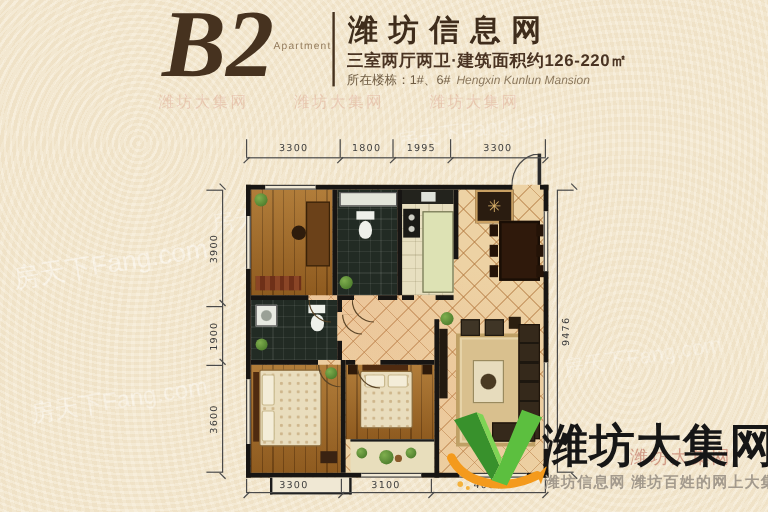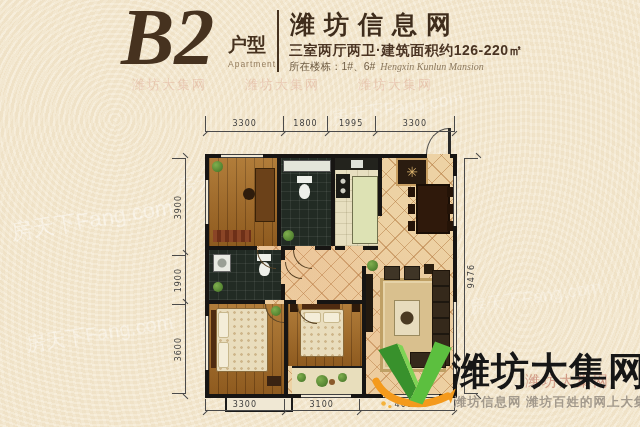--- a/index.html
+++ b/index.html
@@ -11,21 +11,21 @@
       repeating-radial-gradient(circle at 18% 28%, rgba(255,255,255,.18) 0 2px, rgba(120,90,40,.02) 2px 5px),
       repeating-radial-gradient(circle at 82% 72%, rgba(255,255,255,.12) 0 3px, rgba(120,90,40,.015) 3px 7px);
   }
   .abs{position:absolute;}
   
   .b-script{font-family:"Liberation Serif",serif;font-style:italic;font-weight:bold;color:#46321f;}
   .hdr-divider{width:2px;background:#46321f;}
   .community{font-family:"Liberation Serif",serif;font-weight:bold;color:#3f2d1c;font-size:25px;letter-spacing:9px;}
   .subtitle{font-weight:bold;color:#4a3423;font-size:14px;letter-spacing:.5px;}
   .floorline{font-size:10.5px;color:#6f5c43;}
-  .floorline .en{font-family:Liberation Serif, serif;font-style:italic;color:#8d7a5f;margin-left:5px;font-size:10px;}
+  .floorline .en{font-family:Liberation Sans, sans-serif;font-style:italic;color:#8d7a5f;margin-left:5px;font-size:10px;}
   
   .wm{font-size:20px;color:rgba(255,255,255,.45);transform:rotate(-9deg);white-space:nowrap;pointer-events:none;}
   .wm-red{font-size:13px;color:rgba(185,55,38,.17);white-space:nowrap;pointer-events:none;letter-spacing:2px;}
   
   #plan{
     left:205px;top:154px;width:252px;height:244px;z-index:1;
     background-color:#edd2a4;
     background-image:
       radial-gradient(circle at 30% 35%, rgba(230,140,105,.22), transparent 45%),
       radial-gradient(circle at 72% 72%, rgba(230,150,110,.18), transparent 42%),
@@ -84,25 +84,24 @@
 <div class="abs wm" style="left:25px;top:320px;color:rgba(255,255,255,.4);">房天下Fang.com</div>
 <div class="abs wm" style="left:468px;top:285px;font-size:18px;color:rgba(255,255,255,.3);">房天下Fang.com</div>
 <div class="abs wm" style="left:330px;top:96px;font-size:18px;color:rgba(255,255,255,.3);">房天下Fang.com</div>
 <div class="abs" style="left:132px;top:76px;display:flex;gap:38px;z-index:0;">
   <span class="wm-red">潍坊大集网</span>
   <span class="wm-red">潍坊大集网</span>
   <span class="wm-red">潍坊大集网</span>
 </div>
 <div class="abs wm-red" style="left:525px;top:372px;font-size:15px;color:rgba(160,40,25,.4);z-index:8;">潍坊大集网</div>
 
-<div class="abs" style="left:121px;top:0;width:140px;height:82px;">
+<div class="abs" style="left:135px;top:0;width:140px;height:82px;">
   <span class="abs b-script" style="left:0;top:-8px;font-size:80px;">B2</span>
 </div>
 <div class="abs" style="left:228px;top:32px;">
-  <div style="font-size:19px;font-weight:bold;color:#46321f;">户型</div>
   <div style="font-size:8.5px;letter-spacing:1px;color:#937b5c;margin-top:1px;">Apartment</div>
 </div>
 <div class="abs hdr-divider" style="left:277px;top:10px;height:62px;"></div>
 <div class="abs community" style="left:290px;top:8px;">潍坊信息网</div>
 <div class="abs subtitle" style="left:289px;top:42px;">三室两厅两卫·建筑面积约126-220㎡</div>
 <div class="abs floorline" style="left:289px;top:60px;">
   <span>所在楼栋：1#、6#</span><span class="en">Hengxin Kunlun Mansion</span>
 </div>
 
 <div class="dimh" style="left:205px;top:116px;width:250px;height:15px;">

